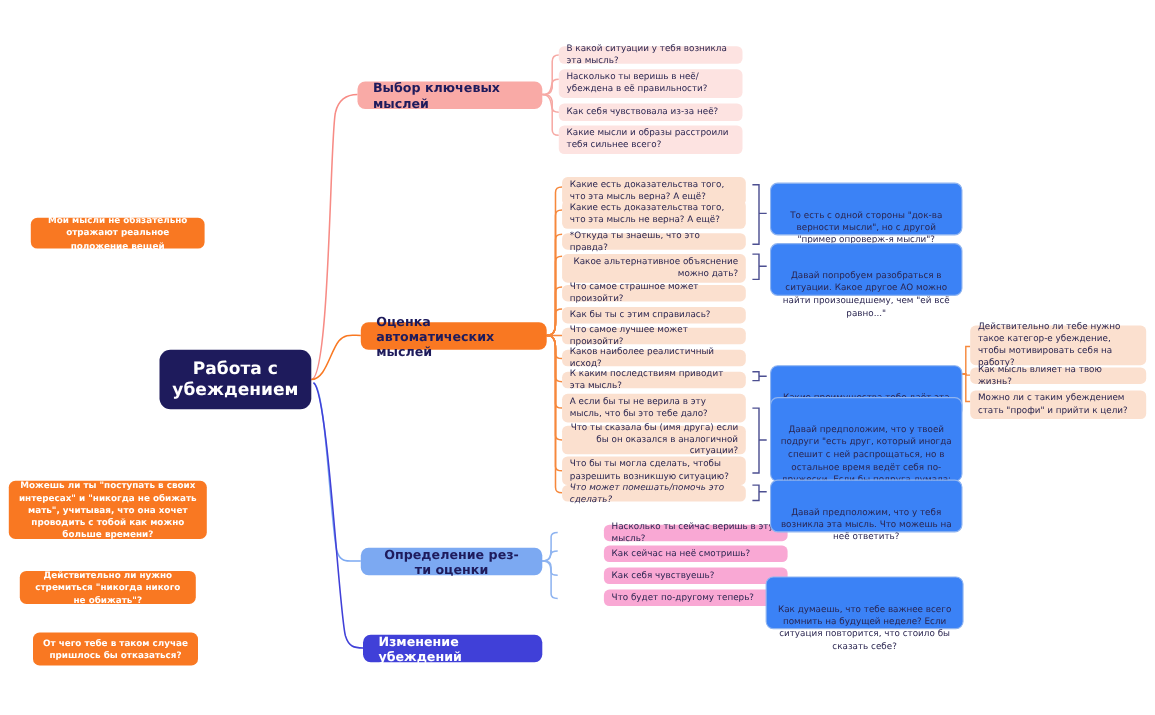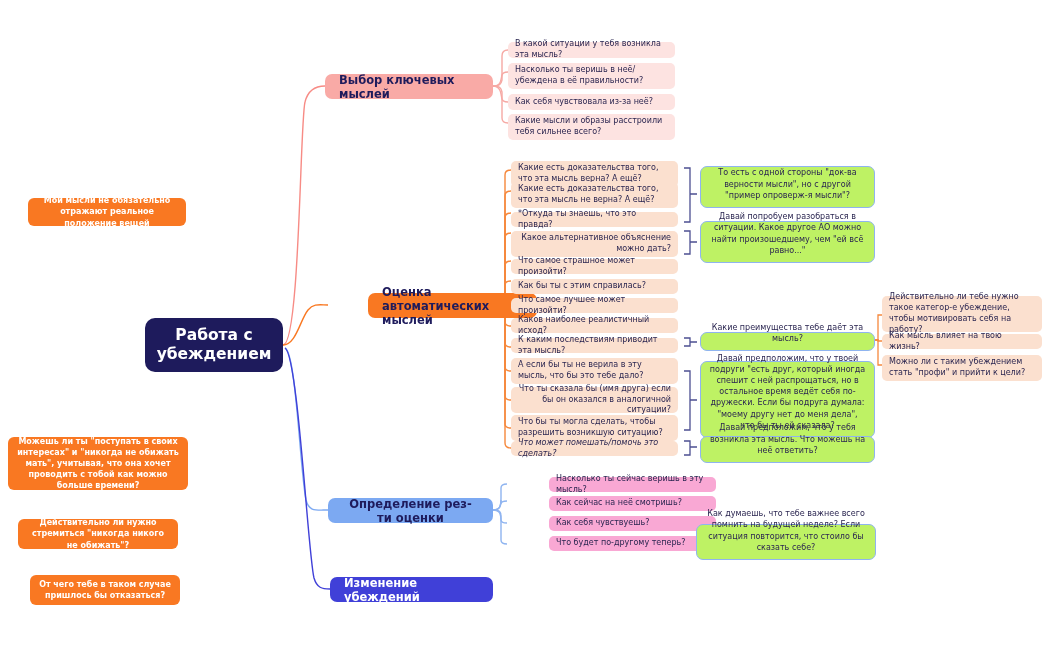--- a/index.html
+++ b/index.html
@@ -47,24 +47,24 @@
     display:flex; align-items:center;
   }
   .leaf.pink  { background:#fde3e1; }
   .leaf.peach { background:#fbe0cf; }
   .leaf.blue  { background:#f9a8d4;margin-left:42px; }
 
   
   .callout {
     font-size:8px; line-height:1.4; color:#2a2550;
     text-align:center;
-    padding:6px 8px;
+    padding:23px 8px;
     border-radius:7px;
-    background:#bef264;
-    display:flex; align-items:flex-end; justify-content:center;
+    background:#3b82f6;
+    display:flex; align-items:flex-start; justify-content:center;
   }
   .callout.bl { border:1px solid #8fb4f0; }
 
   
   .note {
     background:#f97822; color:#ffffff;
     font-size:8px; line-height:1.4; font-weight:bold;
     text-align:center;
     border-radius:6px;
     padding:6px 8px;
@@ -129,21 +129,21 @@
   </svg>
 
   <div class="node root" style="left:145px; top:318px; width:138px; height:54px;">
     <span class="txt">Работа с убеждением</span>
   </div>
 
   <div class="node branch pink" style="left:325px; top:74px; width:168px; height:25px;">
     <span>Выбор ключевых мыслей</span>
   </div>
 
-  <div class="node branch orange" style="left:328px; top:293px; width:169px; height:25px;margin-left:40px;">
+  <div class="node branch orange" style="left:328px; top:293px; width:169px; height:25px;">
     <span>Оценка автоматических мыслей</span>
   </div>
 
   <div class="node branch lblue" style="left:328px; top:498px; width:165px; height:25px;text-align:center;">
     <span>Определение рез-ти оценки</span>
   </div>
 
   <div class="node branch dblue" style="left:330px; top:577px; width:163px; height:25px;">
     <span>Изменение убеждений</span>
   </div>

